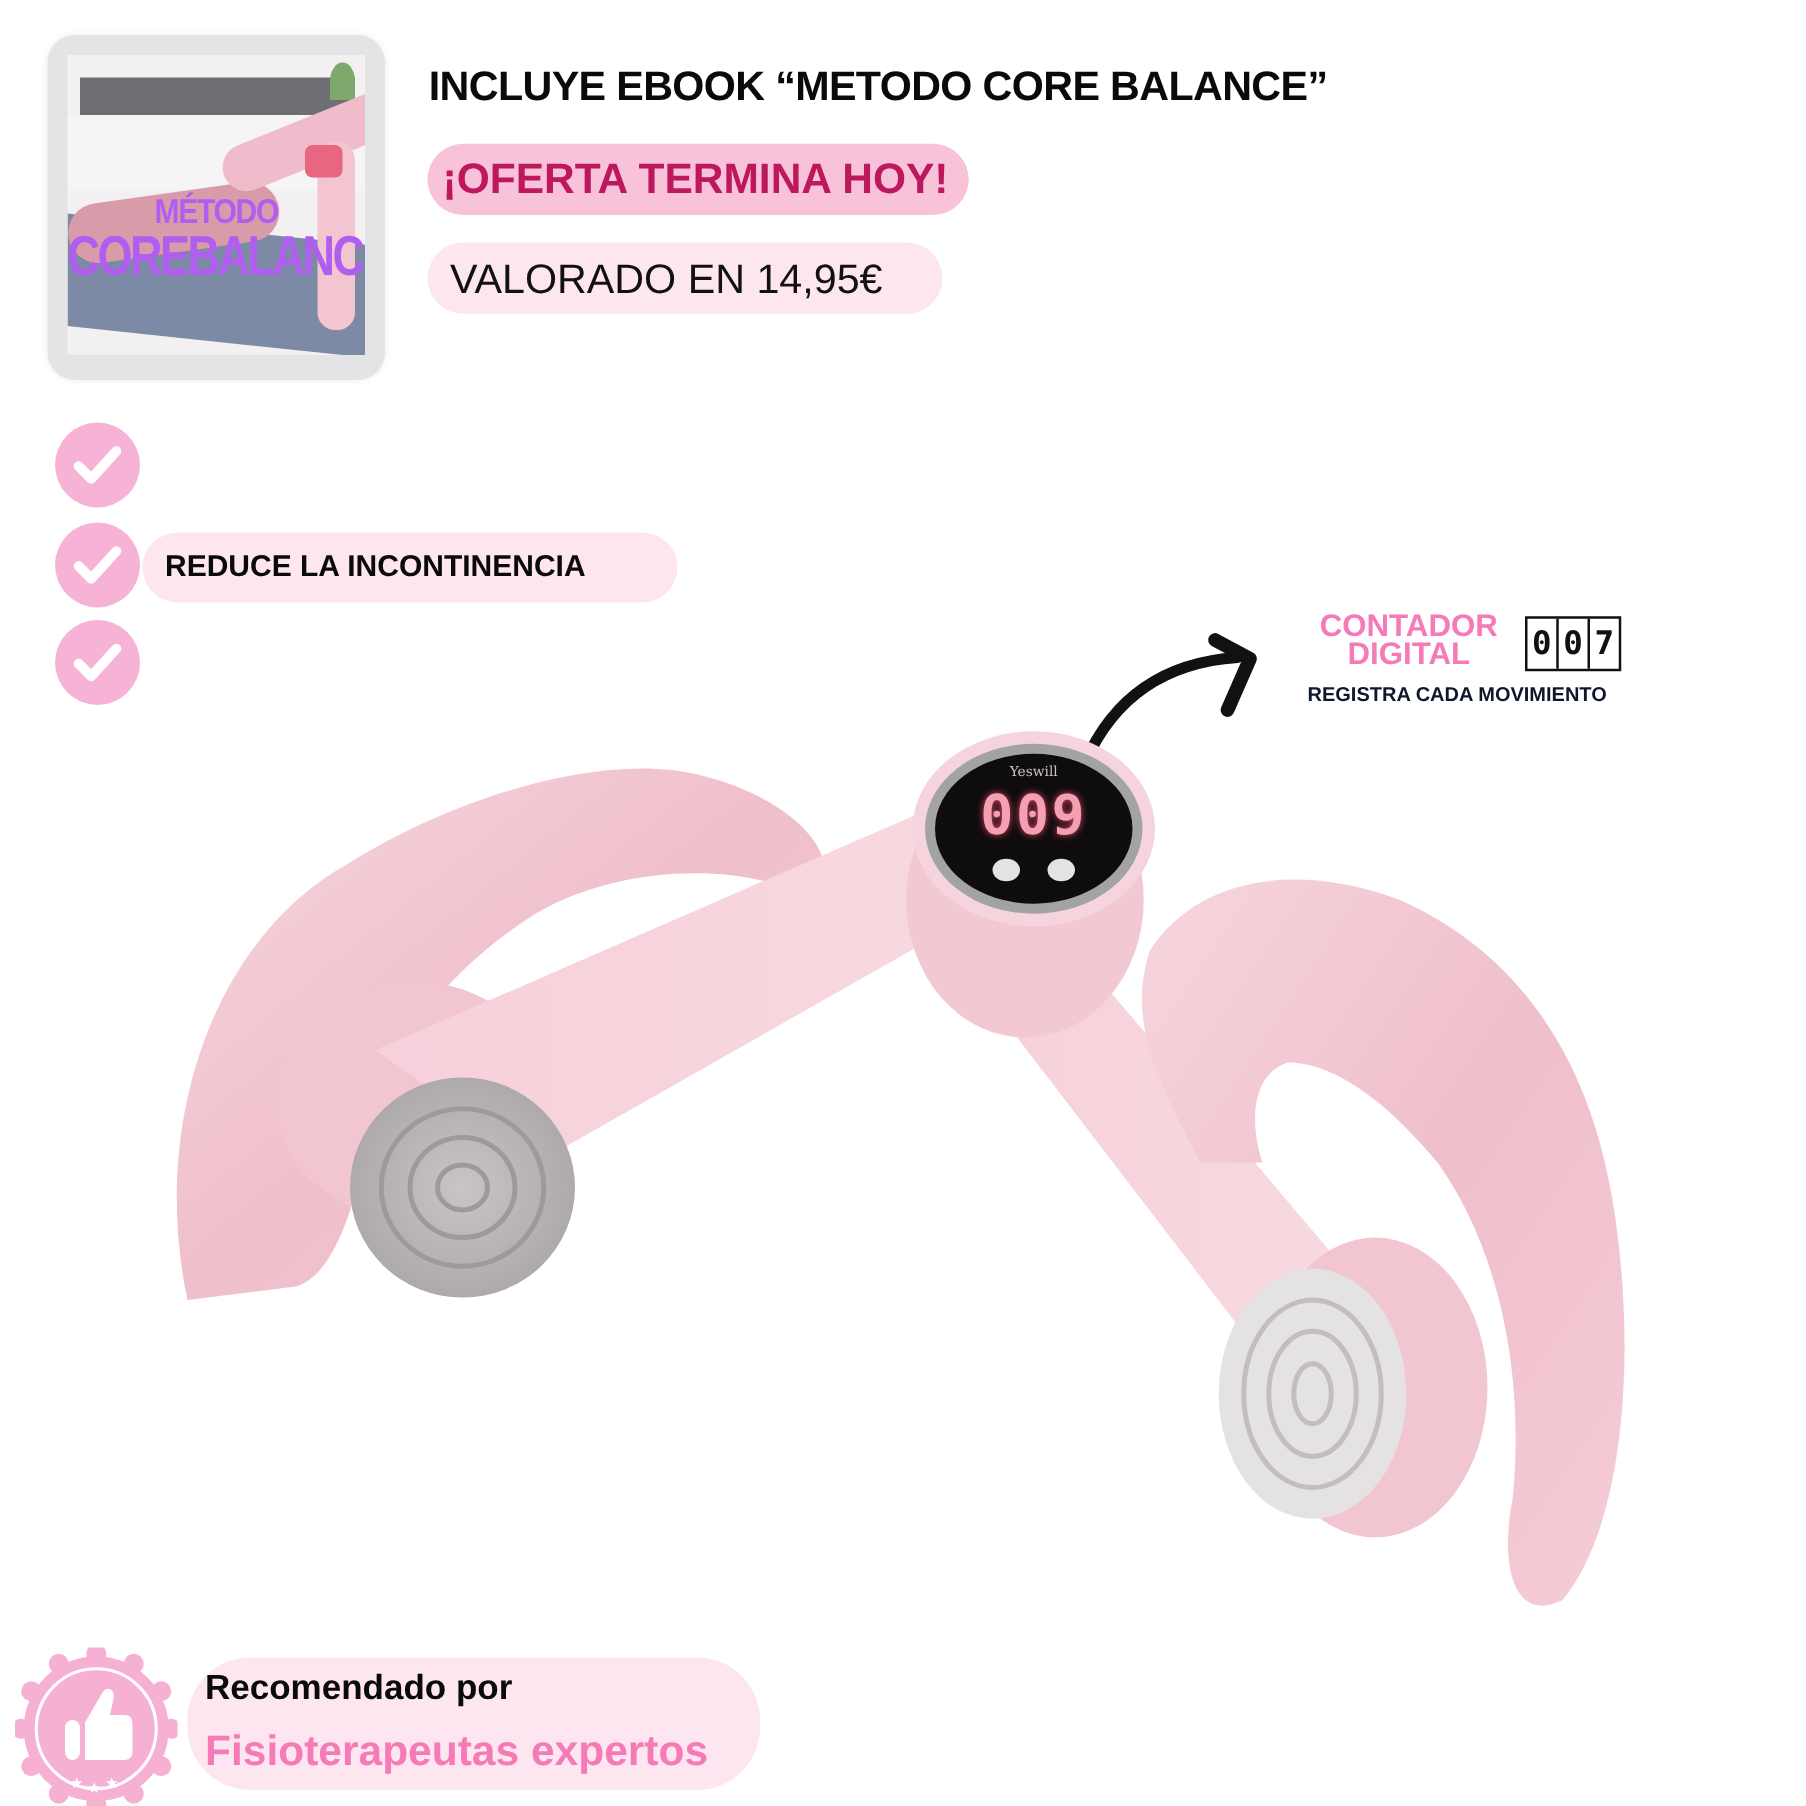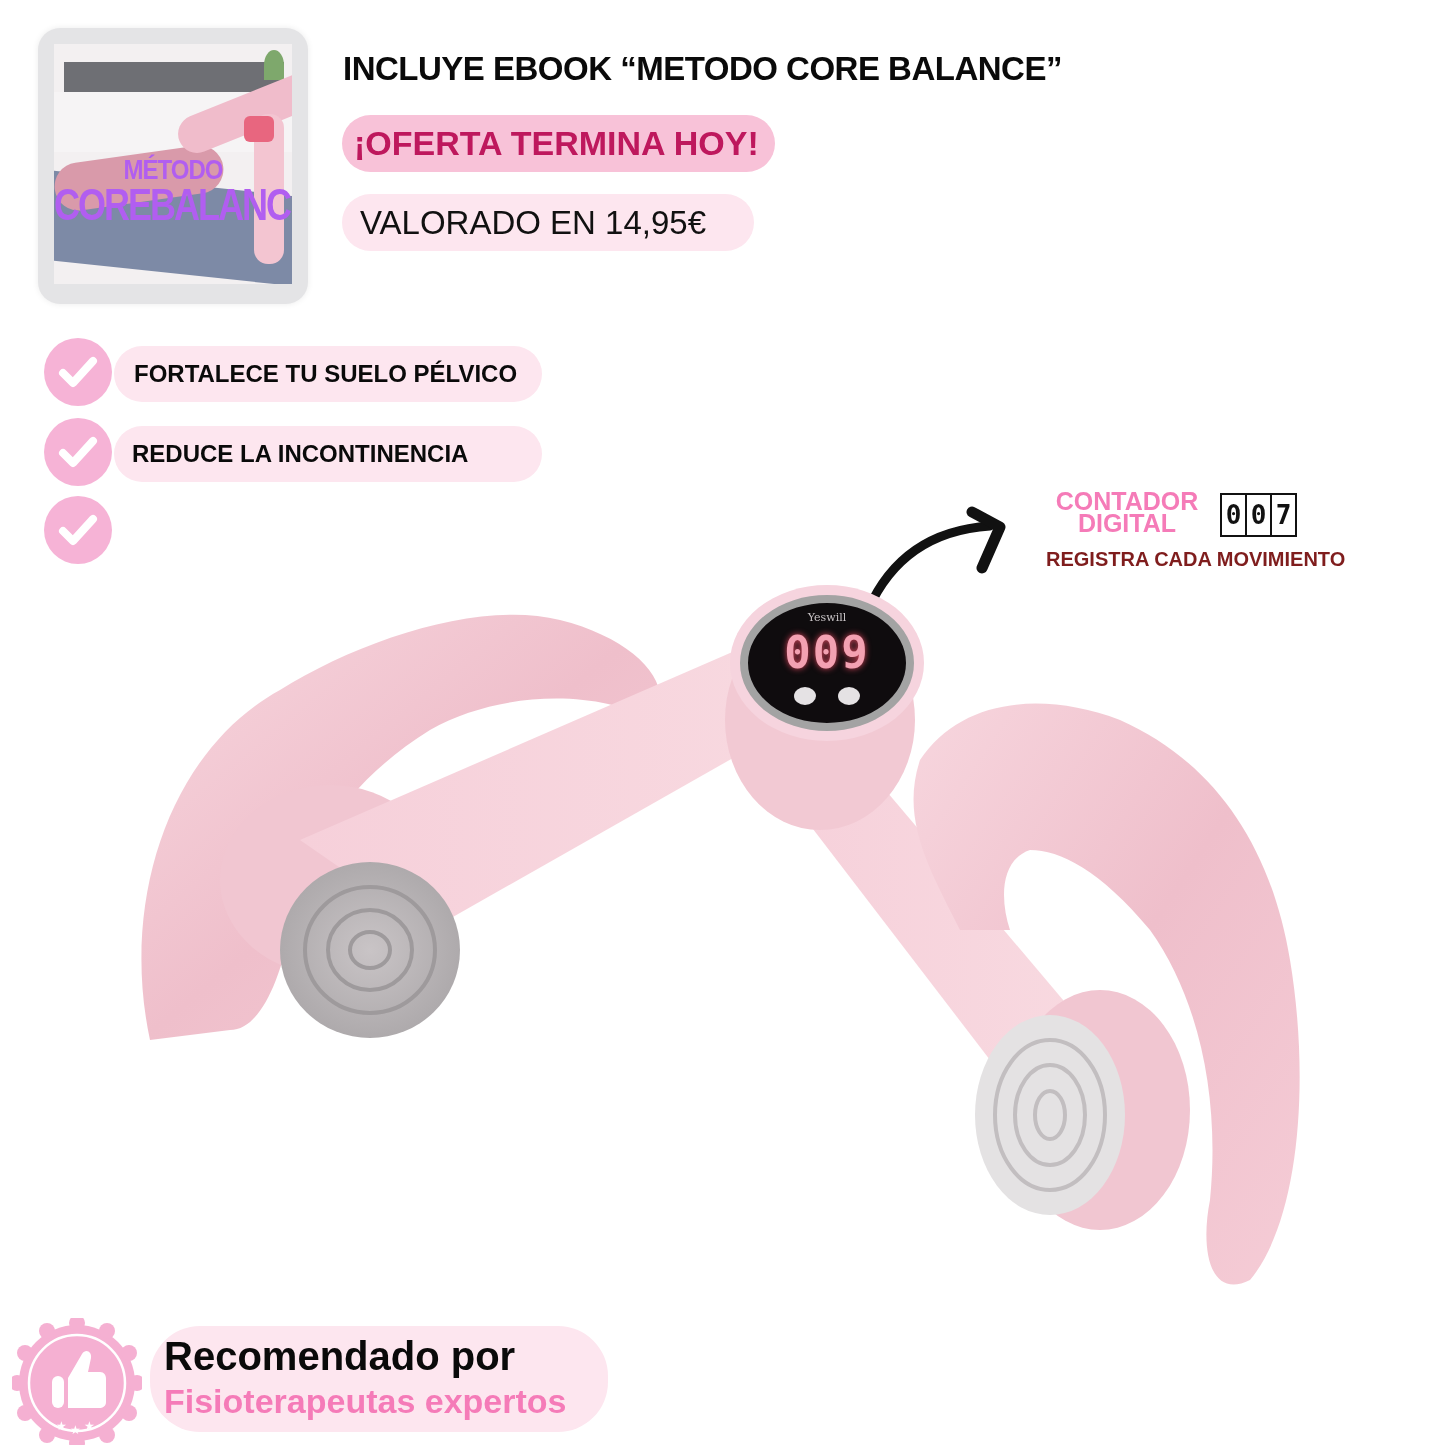--- a/index.html
+++ b/index.html
@@ -93,21 +93,21 @@
   .counter-digits {
     left: 1220px; top: 493px; height: 40px; display:flex;
     border:2px solid #111; background:#fff;
   }
   .counter-digit {
     width: 23px; height: 40px; border-right:2px solid #111; text-align:center;
     font-family: "DejaVu Sans Mono", monospace; font-weight:bold; font-size:26px; line-height:40px; color:#111;
   }
   .counter-digit:last-child { border-right: none; }
   .counter-sub {
-    left: 1046px; top: 548px; font-weight:bold; font-size:20px; color:#7f1d1d; white-space:nowrap;
+    left: 1046px; top: 548px; font-weight:bold; font-size:16px; color:#0f172a; white-space:nowrap;
   }
 
   
   .device { left: 0; top: 0; width: 1445px; height: 1445px; pointer-events: none; }
 
   
   .lcd {
     left: 740px; top: 595px; width: 158px; height: 120px; border-radius: 50%;
     background: #0f0c0e; border: 8px solid #a3a3a3;
     box-shadow: 0 0 0 10px #f6d4de;
@@ -123,21 +123,21 @@
   }
   .lcd-btn { position:absolute; top:84px; width:22px; height:18px; border-radius:50%; background:#e5e2e4; }
 
   
   .rec-badge { left: 12px; top: 1318px; width: 130px; height: 130px; }
   .rec-pill {
     left: 150px; top: 1326px; width: 458px; height: 106px;
     background:#fde6ef; border-radius: 50px;
   }
   .rec-line1 {
-    position:absolute; left:14px; top:8px; font-weight:bold; font-size:40px; color:#0a0a0a; white-space:nowrap;
+    position:absolute; left:14px; top:8px; font-weight:bold; font-size:28px; color:#0a0a0a; white-space:nowrap;
   }
   .rec-line2 {
     position:absolute; left:14px; top:56px; font-weight:bold; font-size:34px; color:#f57bb8; white-space:nowrap;
   }
 </style>
 </head>
 <body>
 
 <div class="abs ebook-card">
   <div class="ebook-photo">
@@ -156,23 +156,20 @@
 
 <div class="abs headline">INCLUYE EBOOK “METODO CORE BALANCE”</div>
 <div class="abs offer-pill">¡OFERTA TERMINA HOY!</div>
 <div class="abs value-pill">VALORADO EN 14,95€</div>
 
 <div class="abs benefit" style="top:338px;">
   <div class="check-circle">
     <svg width="40" height="36" viewBox="0 0 40 36">
         <path d="M5 19 L15 29 L35 7" fill="none" stroke="#fff" stroke-width="8" stroke-linecap="round" stroke-linejoin="round"></path>
       </svg>
-  </div>
-  <div class="benefit-pill">
-    <span class="benefit-label">FORTALECE TU SUELO PÉLVICO</span>
   </div>
 </div>
 <div class="abs benefit" style="top:418px;">
   <div class="check-circle">
     <svg width="40" height="36" viewBox="0 0 40 36">
         <path d="M5 19 L15 29 L35 7" fill="none" stroke="#fff" stroke-width="8" stroke-linecap="round" stroke-linejoin="round"></path>
       </svg>
   </div>
   <div class="benefit-pill">
     <span class="benefit-label" style="left:18px;text-align:center;">REDUCE LA INCONTINENCIA</span>

